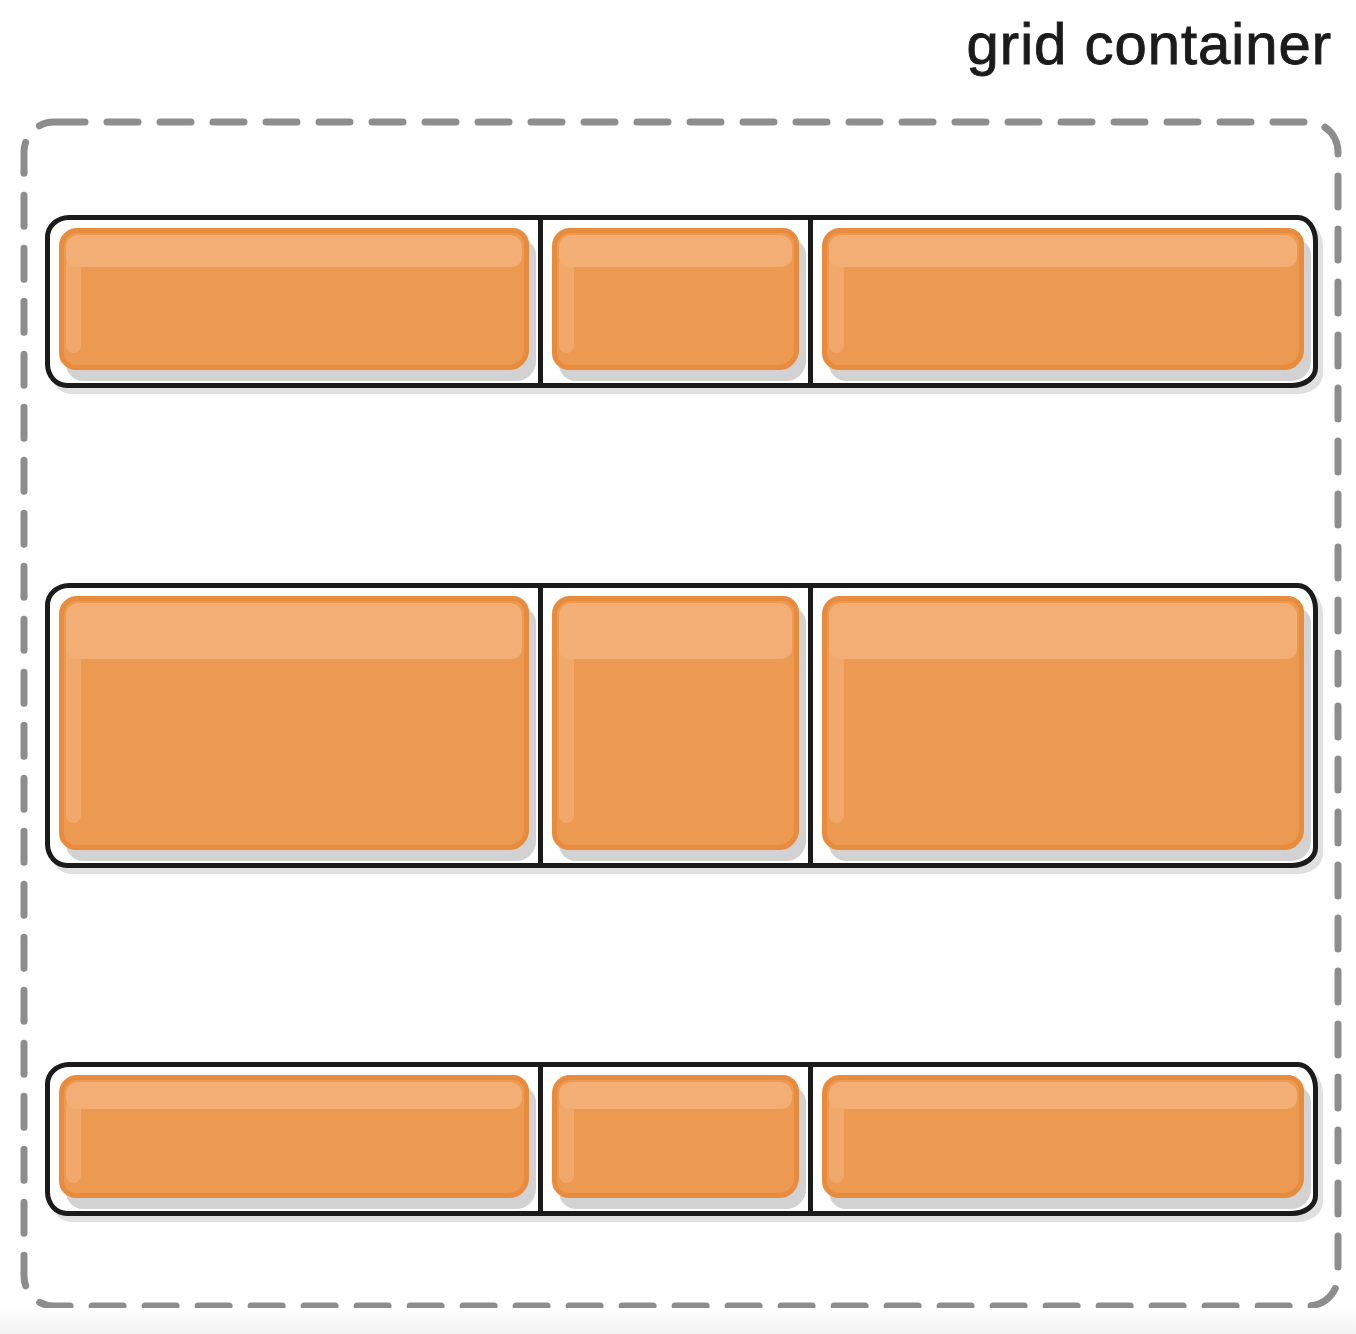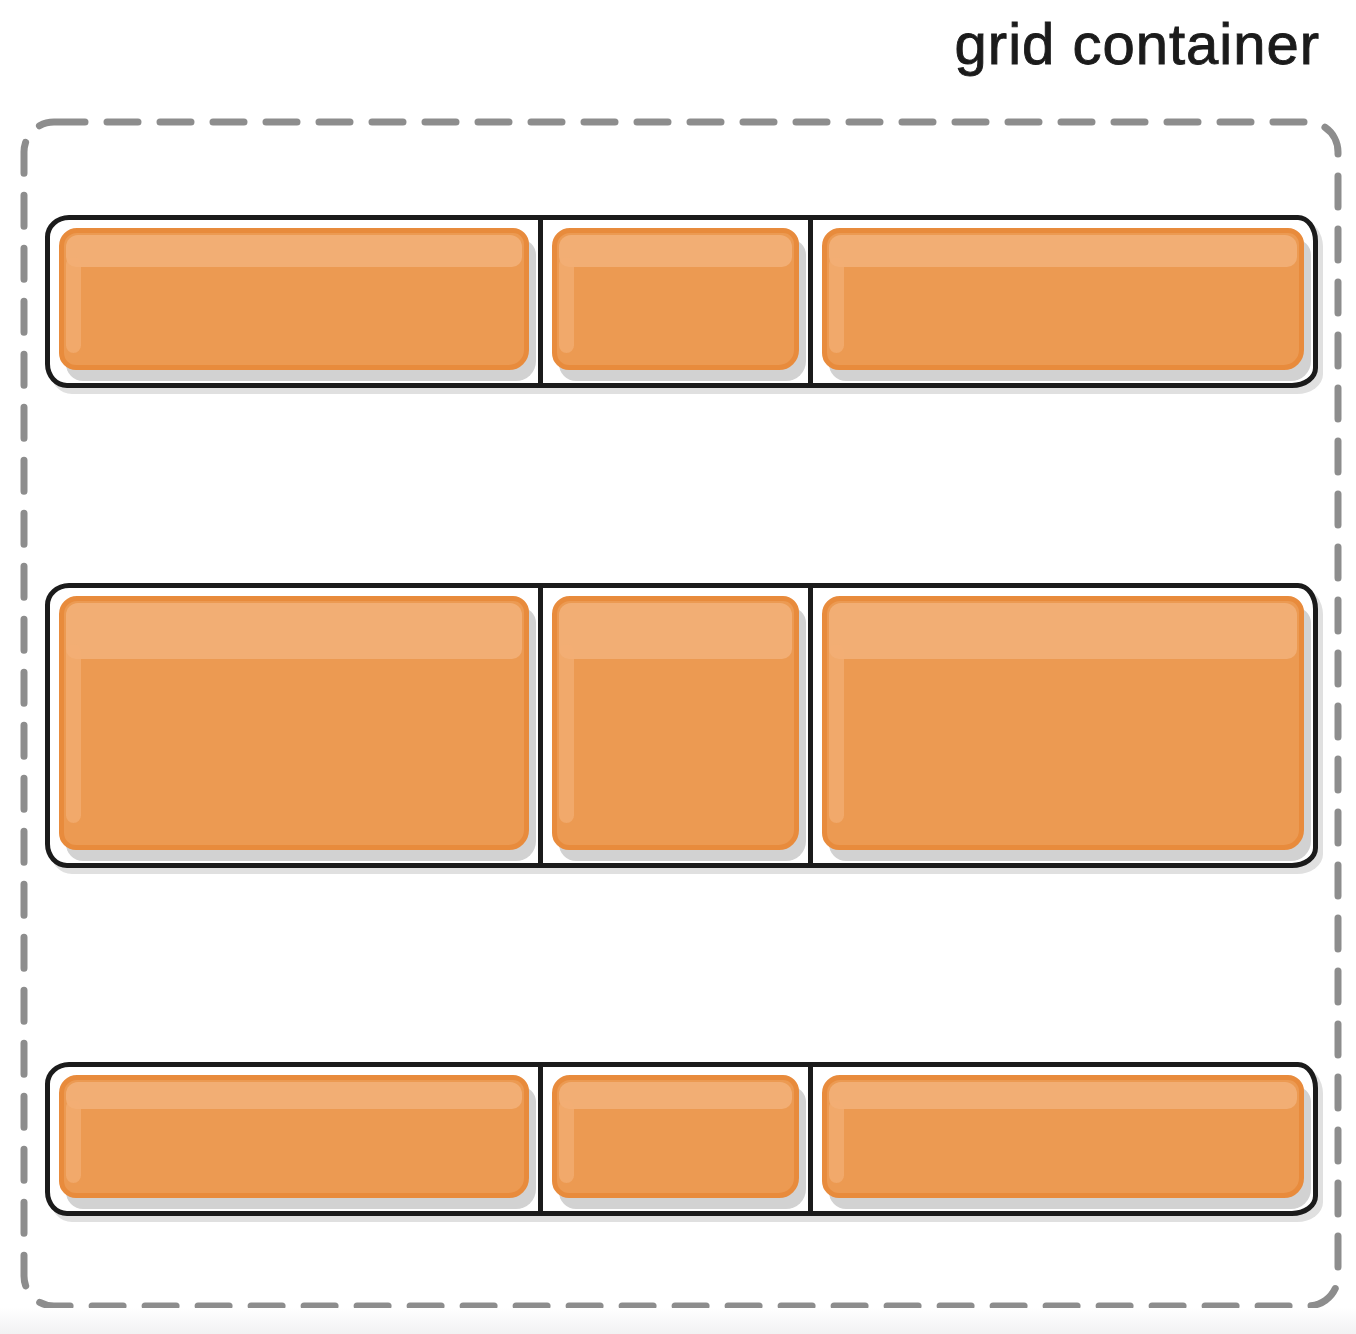--- a/index.html
+++ b/index.html
@@ -21,21 +21,21 @@
     overflow:hidden;
   }
   body::after{ 
     content:"";position:absolute;left:0;right:0;bottom:0;height:26px;
     background:linear-gradient(#ffffff,#f2f2f3);
     pointer-events:none;
   }
   .title{
     position:absolute;
     top:8px;
-    right:36px;
+    right:24px;
     font-size:58px;
     line-height:1.25;
     color:var(--ink);
     letter-spacing:1px;
     -webkit-text-stroke:0.9px currentColor;
     white-space:nowrap;
   }
   .container{
     position:absolute;
     left:20px; top:118px;

